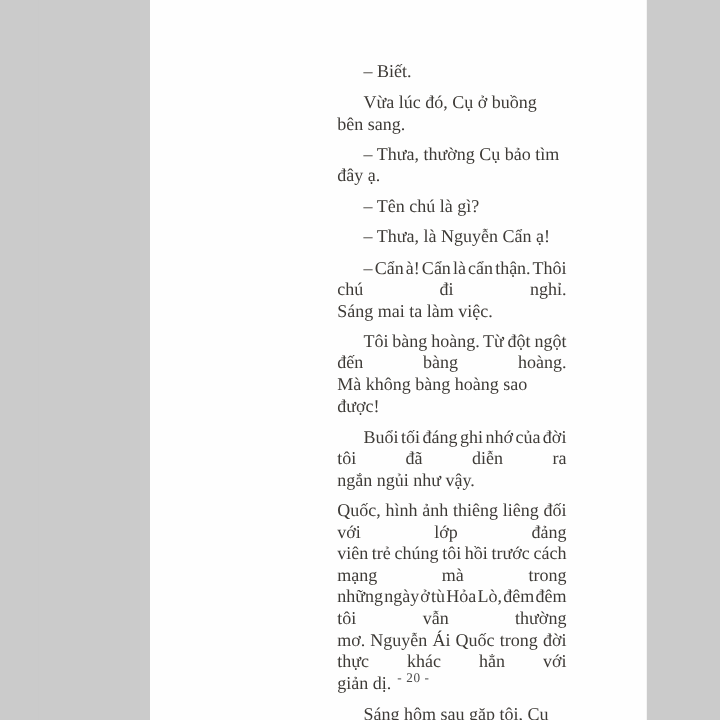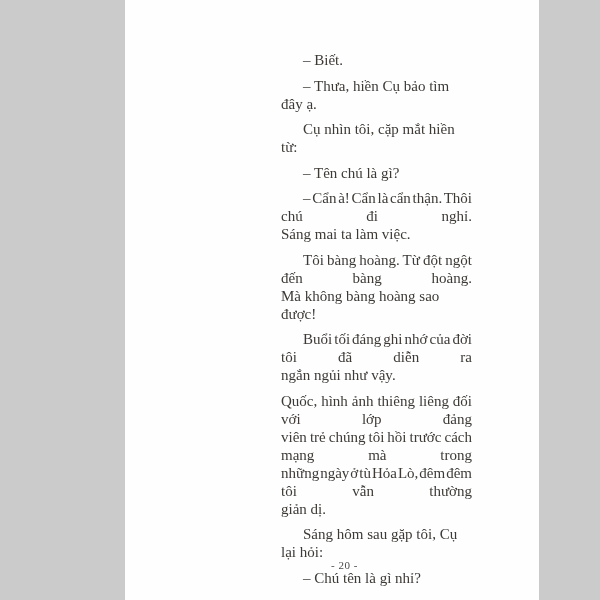--- a/index.html
+++ b/index.html
@@ -64,44 +64,48 @@
 <body>
 
 <div class="photo">
   <div class="band"></div>
   <div class="page">
     <div class="text-block">
         <div class="para">
           <div class="line first">– Biết.</div>
         </div>
         <div class="para">
-          <div class="line first">– Thưa, hiền Cụ bảo tìm đây ạ.</div>
+          <div class="line first">Vừa lúc đó, Cụ ở buồng bên sang.</div>
         </div>
         <div class="para">
-          <div class="line first">Cụ nhìn tôi, cặp mắt hiền từ:</div>
+          <div class="line first">– Thưa, thường Cụ bảo tìm đây ạ.</div>
         </div>
         <div class="para">
           <div class="line first">– Tên chú là gì?</div>
+        </div>
+        <div class="para">
+          <div class="line first">– Thưa, là Nguyễn Cẩn ạ!</div>
         </div>
         <div class="para">
           <div class="line first j">– Cẩn à! Cẩn là cẩn thận. Thôi chú đi nghỉ.</div>
           <div class="line">Sáng mai ta làm việc.</div>
         </div>
         <div class="para">
           <div class="line first j">Tôi bàng hoàng. Từ đột ngột đến bàng hoàng.</div>
           <div class="line">Mà không bàng hoàng sao được!</div>
         </div>
         <div class="para">
           <div class="line first j">Buổi tối đáng ghi nhớ của đời tôi đã diễn ra</div>
           <div class="line">ngắn ngủi như vậy.</div>
         </div>
         <div class="para">
           <div class="line j">Quốc, hình ảnh thiêng liêng đối với lớp đảng</div>
           <div class="line j">viên trẻ chúng tôi hồi trước cách mạng mà trong</div>
           <div class="line j">những ngày ở tù Hỏa Lò, đêm đêm tôi vẫn thường</div>
+          <div class="line j">mơ. Nguyễn Ái Quốc trong đời thực khác hẳn với</div>
           <div class="line">giản dị.</div>
         </div>
         <div class="para">
           <div class="line first">Sáng hôm sau gặp tôi, Cụ lại hỏi:</div>
         </div>
         <div class="para">
           <div class="line first">– Chú tên là gì nhỉ?</div>
         </div>
       </div>
     <div class="folio">- 20 -</div>

